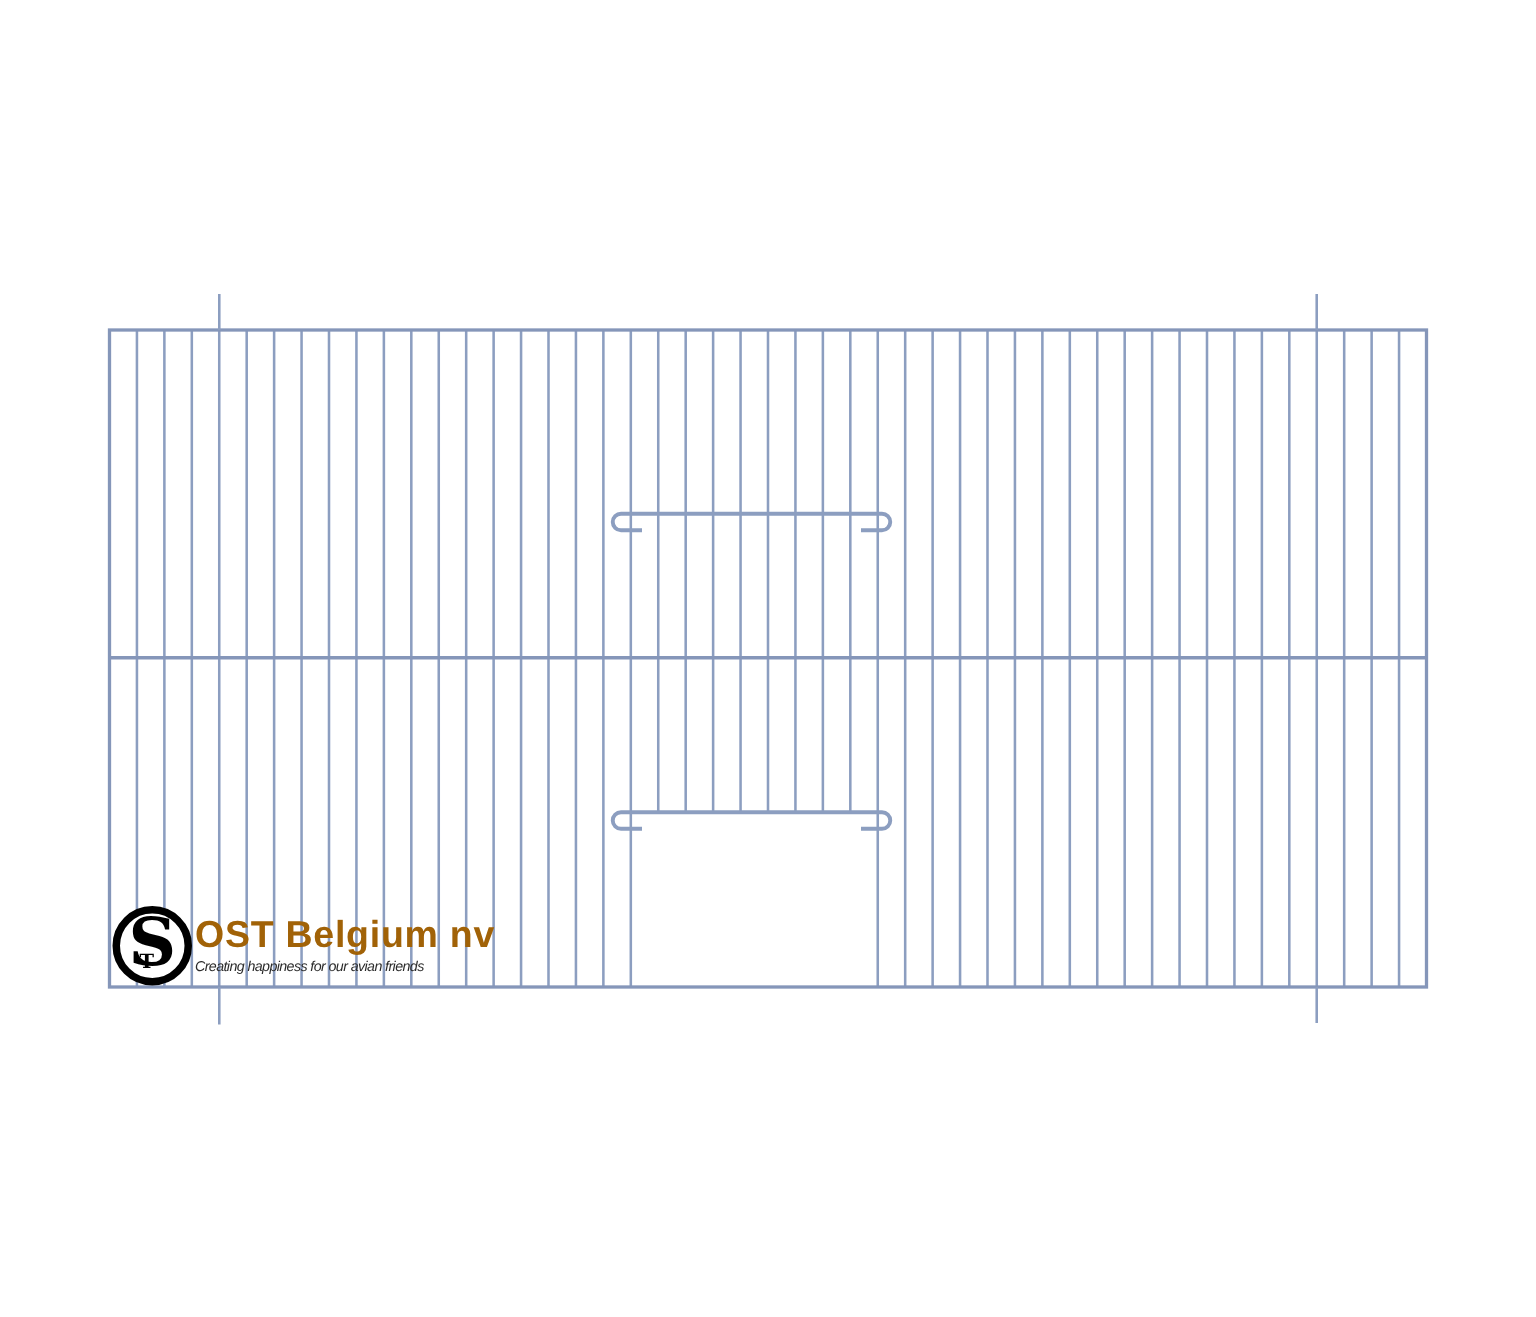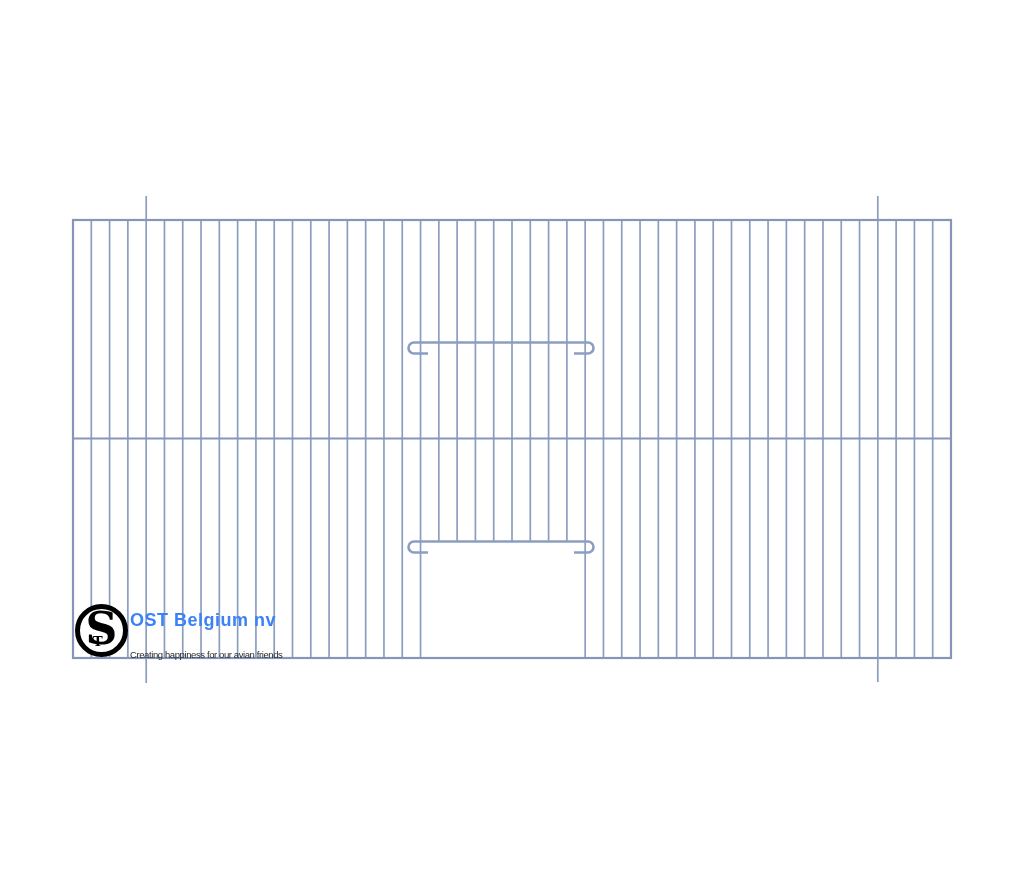--- a/index.html
+++ b/index.html
@@ -56,34 +56,35 @@
     font-weight: bold;
     font-size: 13px;
     color: #000000;
     line-height: 1;
   }
   .logo-text {
     margin-left: 2px;
     padding-top: 7px;
   }
   .brand {
-    font-size: 18px;
+    font-size: 25px;
     font-weight: bold;
     letter-spacing: 0.5px;
-    color: #3b82f6;
+    color: #a16207;
     line-height: 1.0;
     white-space: nowrap;
   }
   .tagline {
-    margin-top: 21px;
+    margin-top: 4px;
     font-size: 9.5px;
     letter-spacing: -0.4px;
     color: #2b2b2b;
     line-height: 1.0;
     white-space: nowrap;
+    font-style: italic;
   }
 </style>
 </head>
 <body>
 
 <div class="canvas">
 
   <svg class="drawing-svg" id="drawing" width="1024" height="878" viewBox="0 0 1024 878">
       <line x1="91.29166666666667" y1="220" x2="91.29166666666667" y2="658" stroke="#8C9EC0" stroke-width="1.7"></line>
       <line x1="109.58333333333334" y1="220" x2="109.58333333333334" y2="658" stroke="#8C9EC0" stroke-width="1.7"></line>

